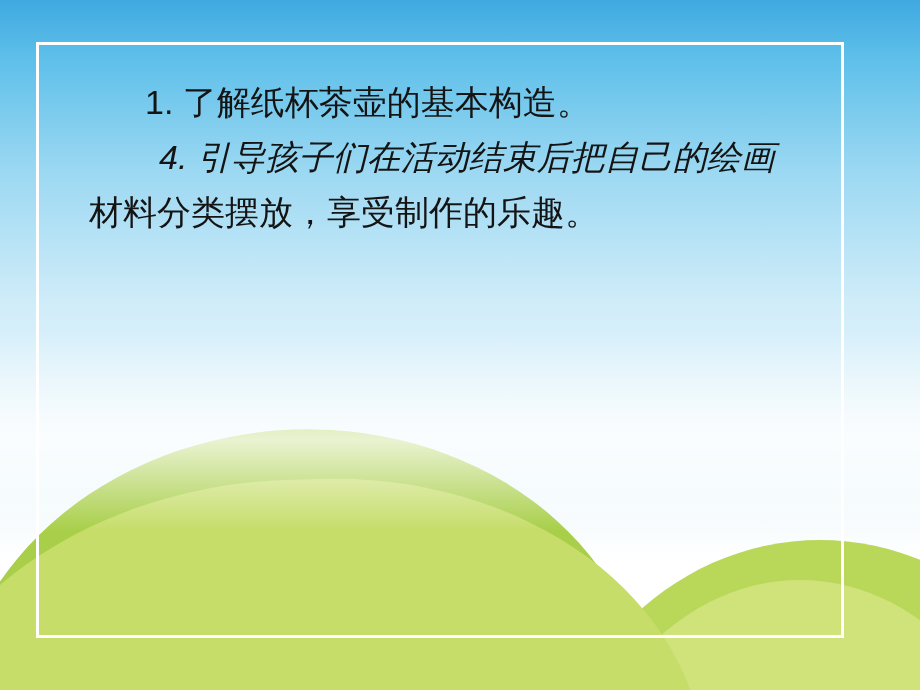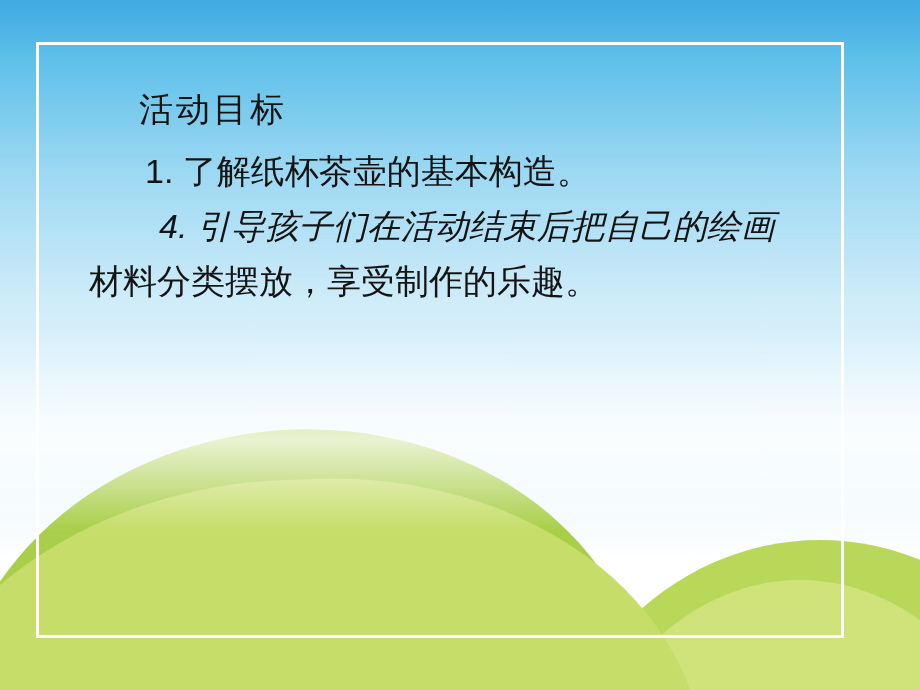--- a/index.html
+++ b/index.html
@@ -129,21 +129,20 @@
   <div class="sky"></div>
   <div class="hill-right"></div>
   <div class="hill-right2"></div>
   <div class="hill-back"></div>
   <div class="hill-front"></div>
   <div class="haze"></div>
 
   <div class="card">
     <div class="card-inner">
 
-      <div class="title">活动目标</div>
 
       <div class="bullet b1">
         <span class="num">1.</span>
         <span>了解纸杯茶壶的基本构造。</span>
       </div>
 
 
 
       <div class="bullet b4">
         <span class="num">4.</span>

